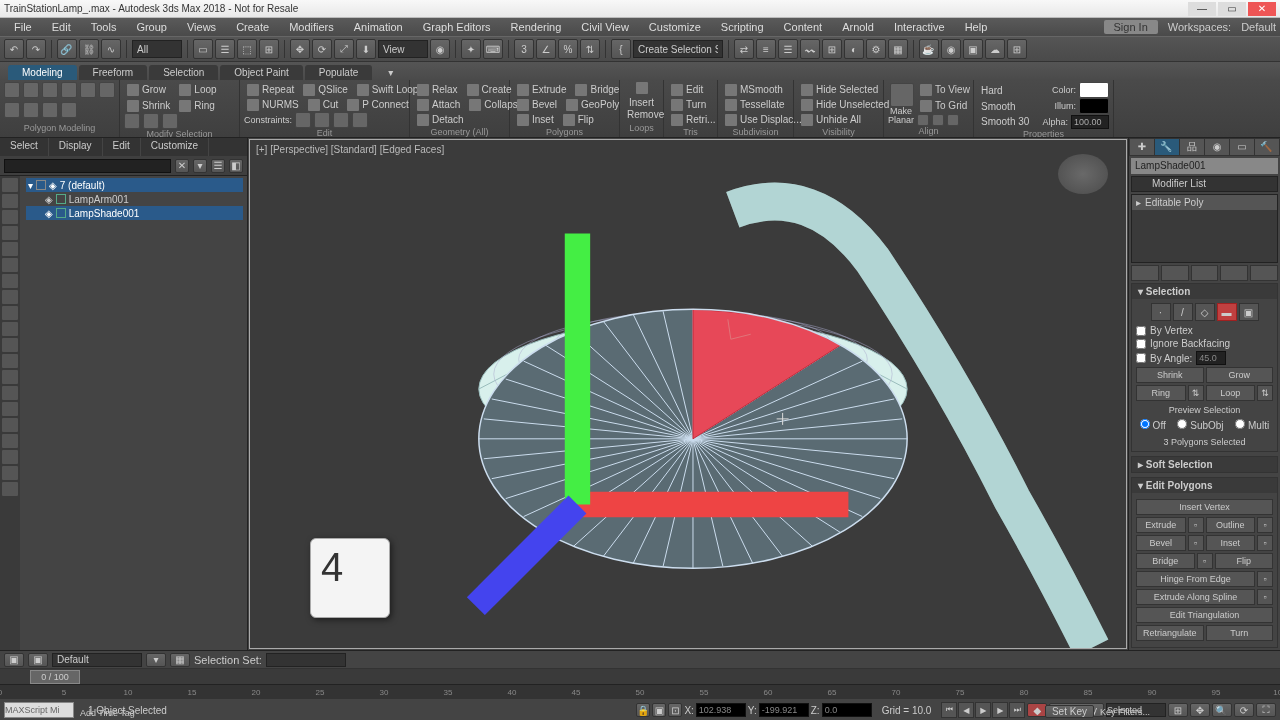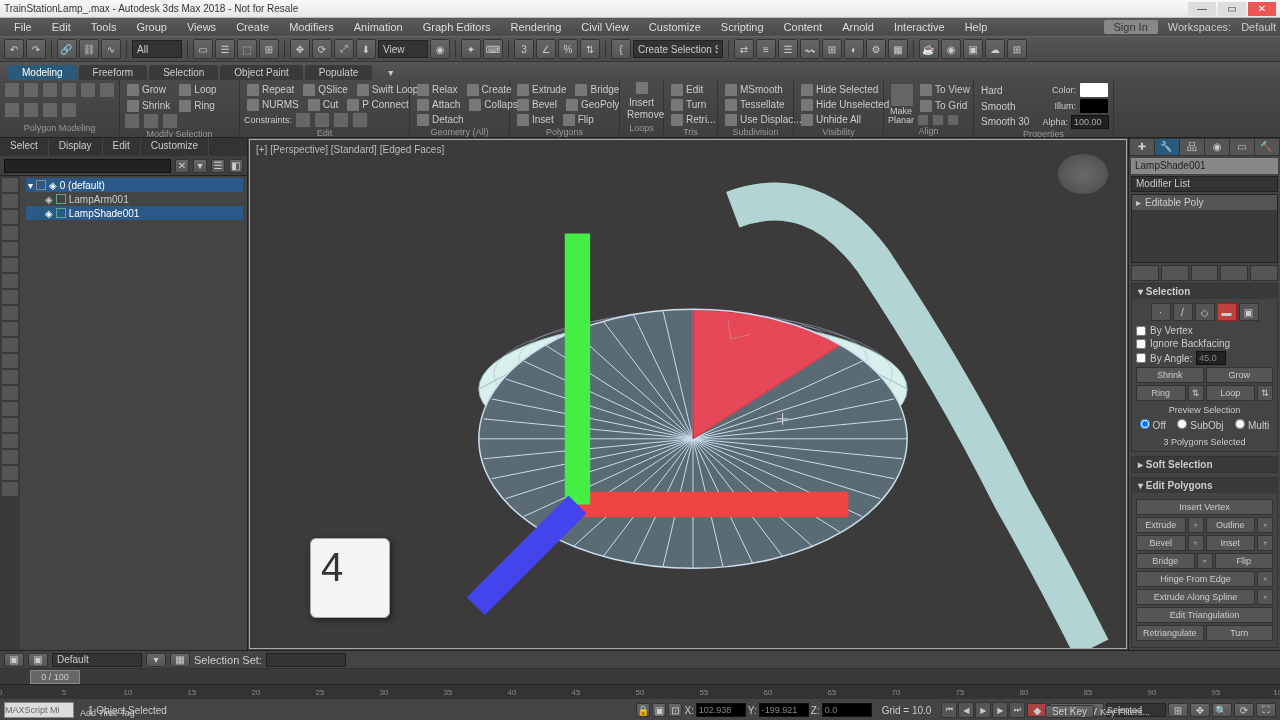--- a/index.html
+++ b/index.html
@@ -65,21 +65,21 @@
 .viewport svg { width: 100%; height: 100%; }
 .keyhint { position: absolute; bottom: 30px; left: 60px; width: 80px; height: 80px; background: #f4f4f4; border: 1px solid #aaa; border-radius: 6px; display: flex; align-items: flex-start; justify-content: flex-start; padding: 6px 10px; font-size: 40px; color: #333; box-shadow: 2px 2px 6px rgba(0,0,0,0.5); }
 .axisgizmo { position: absolute; bottom: 8px; left: 8px; width: 30px; height: 30px; }
 
 
 .cmdpanel { width: 152px; background: #444; border-left: 1px solid #222; display: flex; flex-direction: column; font-size: 10px; }
 .cmdpanel .toptabs { height: 18px; background: #333; display: flex; gap: 1px; padding: 1px; }
 .cmdpanel .toptabs .ct { flex: 1; background: #555; cursor: pointer; display: flex; align-items: center; justify-content: center; }
 .cmdpanel .toptabs .ct.active { background: #2a5a7a; }
 .cmdpanel .objname { height: 16px; background: #888; color: #222; margin: 2px; padding: 0 4px; display: flex; align-items: center; }
-.cmdpanel .modlist { height: 16px; background: #333; margin: 0 2px; padding: 0 4px; display: flex; align-items: center; border: 1px solid #222; }
+.cmdpanel .modlist { height: 16px; background: #333; margin: 0 2px; padding: 0 20px; display: flex; align-items: center; border: 1px solid #222; }
 .cmdpanel .modstack { height: 70px; background: #3a3a3a; margin: 2px; border: 1px solid #222; }
 .cmdpanel .modstack .mrow { padding: 2px 4px; background: #555; display: flex; align-items: center; gap: 4px; }
 .cmdpanel .stackbtns { height: 16px; display: flex; gap: 2px; margin: 0 2px; }
 .cmdpanel .stackbtns .sb { flex: 1; background: #555; border: 1px solid #333; }
 .rollout { margin: 2px; border: 1px solid #333; }
 .rollout .rhead { background: #3a3a3a; padding: 2px 6px; cursor: pointer; font-weight: bold; }
 .rollout .rbody { padding: 4px; background: #444; }
 .subobj { display: flex; gap: 2px; justify-content: center; margin-bottom: 4px; }
 .subobj .so { width: 20px; height: 18px; background: #555; border: 1px solid #333; cursor: pointer; display: flex; align-items: center; justify-content: center; }
 .subobj .so.active { background: #c04040; border-color: #a02020; }
@@ -506,21 +506,21 @@
           <span class="ti"></span>
           <span class="ti"></span>
           <span class="ti"></span>
           <span class="ti"></span>
       </div>
       <div class="treecontent">
         <div class="treerow sel">
             <span>▾</span>
             <span class="box"></span>
             <span>◈</span>
-            <span>0 (default)</span>
+            <span>7 (default)</span>
           </div>
         <div class="treerow">
             <span class="indent" style="width:14px"></span>
             <span>◈</span>
             <span class="box" style="border-color:#5a8"></span>
             <span>LampArm001</span>
           </div>
         <div class="treerow sel">
             <span class="indent" style="width:14px"></span>
             <span>◈</span>

